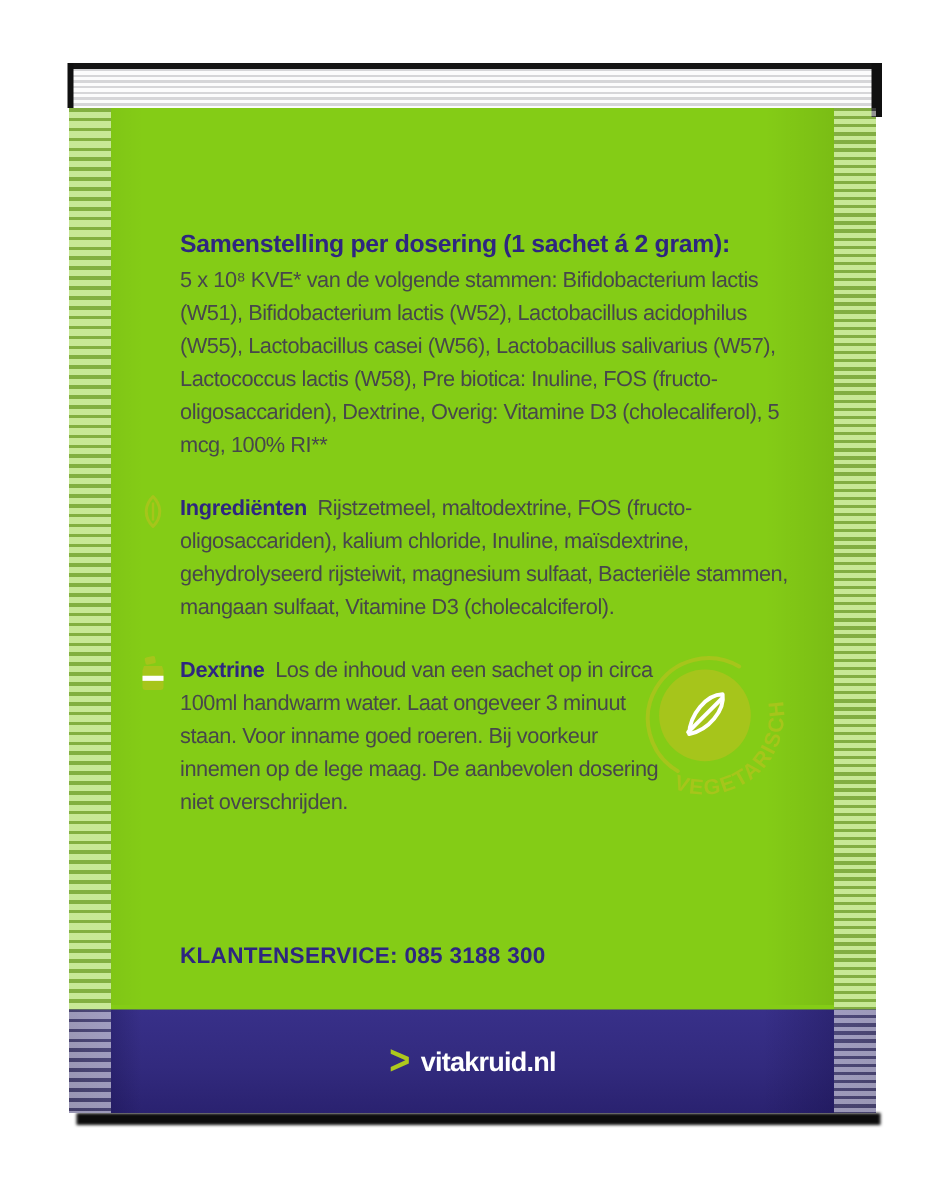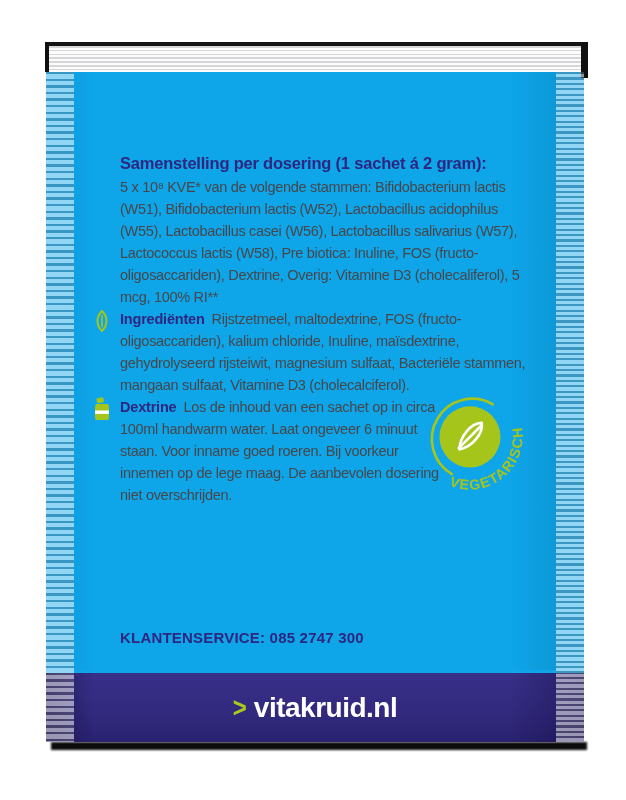--- a/index.html
+++ b/index.html
@@ -2,21 +2,21 @@
 <html><head>
 <meta charset="utf-8">
 <style>
   html,body{margin:0;padding:0;}
   body{
     width:626px;height:800px;position:relative;background:#ffffff;
     font-family:"Liberation Sans", sans-serif;overflow:hidden;
   }
   .sachet{
     position:absolute;left:46px;top:42px;width:538px;height:700px;
-    background:#0ea5e9;border-top:4px solid #141414;box-sizing:border-box;
+    background:#84cc16;border-top:4px solid #141414;box-sizing:border-box;
   }
   
   .sachet::after{
     content:"";position:absolute;left:5px;right:-3px;bottom:-8px;height:8px;
     background:#0c0c0c;filter:blur(1px);
   }
   .notch-left{position:absolute;left:-1px;top:-4px;width:4px;height:30px;background:#101010;}
   .notch-right{position:absolute;right:-4px;top:-4px;width:7px;height:36px;background:#101010;}
   
   .crimp-top{
@@ -41,21 +41,21 @@
   .content{
     position:absolute;left:74px;top:106px;width:406px;z-index:2;
     color:#47474b;font-size:14.5px;line-height:22px;letter-spacing:-0.3px;
   }
   .heading{
     color:#2e2680;font-weight:700;font-size:16.5px;line-height:22px;margin:0 0 2px 0;
     letter-spacing:-0.2px;
   }
   .bodytext{margin:0;}
   .footnote{margin:10px 0 0 0;font-style:italic;}
-  .section{position:relative;}
+  .section{position:relative;margin-top:20px;}
   .section .sicon{position:absolute;left:-28px;top:1px;width:20px;height:24px;}
   .lbl{color:#2e2680;font-weight:700;margin-right:7px;letter-spacing:-0.2px;}
   .gebruik-text{width:334px;}
   .badge{position:absolute;left:296px;top:-10px;width:112px;height:112px;}
   
   .contacts{
     position:absolute;left:74px;width:392px;bottom:96px;z-index:2;
     display:flex;justify-content:space-between;
     color:#2e2680;font-weight:700;font-size:15px;letter-spacing:0.2px;white-space:nowrap;
   }
@@ -65,21 +65,21 @@
     background:
       linear-gradient(to right, rgba(16,10,60,.55) 0, rgba(16,10,60,0) 9%, rgba(255,255,255,0) 86%, rgba(16,10,60,.45) 100%),
       linear-gradient(to bottom, #383089 0%, #322a7e 55%, #2a2270 100%);
     display:flex;align-items:center;justify-content:center;
   }
   .brandbar .chev{
     color:#aec81d;font-weight:700;font-size:24px;margin-right:7px;line-height:1;
     transform:scaleY(1.15);
   }
   .brandbar .bname{
-    color:#ffffff;font-weight:700;font-size:28px;letter-spacing:-0.5px;line-height:1;
+    color:#ffffff;font-weight:700;font-size:18px;letter-spacing:-0.5px;line-height:1;
   }
 </style>
 </head>
 <body>
 
 <div class="sachet">
   <div class="crimp-top"></div>
   <div class="crimp-side crimp-left"></div>
   <div class="crimp-side crimp-right"></div>
   <div class="shade-right"></div>
@@ -108,21 +108,21 @@
       <span class="sicon">
         <svg width="20" height="24" viewBox="0 0 20 24">
           <g transform="rotate(-12 7 5)">
             <rect x="5" y="1" width="7" height="5" rx="1.2" fill="#a6c51b"></rect>
           </g>
           <path d="M4 7 L16 7 L17 10 L17 21 Q17 23 15 23 L5 23 Q3 23 3 21 L3 10 Z" fill="#a6c51b"></path>
           <rect x="3" y="13.5" width="14" height="3.4" fill="#ffffff"></rect>
         </svg>
       </span>
       <p class="bodytext gebruik-text">
-        <span class="lbl">Dextrine</span><span>Los de inhoud van een sachet op in circa 100ml handwarm water. Laat ongeveer 6 minuut staan. Voor inname goed roeren. Bij voorkeur innemen op de lege maag. De aanbevolen dosering niet overschrijden.</span>
+        <span class="lbl">Dextrine</span><span>Los de inhoud van een sachet op in circa 100ml handwarm water. Laat ongeveer 3 minuut staan. Voor inname goed roeren. Bij voorkeur innemen op de lege maag. De aanbevolen dosering niet overschrijden.</span>
       </p>
       <span class="badge">
         <svg width="112" height="112" viewBox="0 0 110 110">
 
           <path d="M 34.2 86.5 A 39 39 0 1 1 74.4 18.0" fill="none" stroke="#a6c51b" stroke-width="2.6" stroke-linecap="round" transform="translate(1,0)"></path>
 
           <circle cx="53" cy="50" r="30" fill="#a6c51b"></circle>
 
           <g transform="rotate(40 53 50)">
             <path d="M53 32 C61 39 61 56 53 66 C45 56 45 39 53 32 Z" fill="none" stroke="#ffffff" stroke-width="2.6" stroke-linejoin="round"></path>
@@ -134,20 +134,20 @@
           </defs>
           <text font-family="Liberation Sans, sans-serif" font-size="14" font-weight="700" fill="#a6c51b" letter-spacing="1.2">
             <textPath href="#badgeTextPath" startOffset="4">VEGETARISCH</textPath>
           </text>
         </svg>
       </span>
     </div>
   </div>
 
   <div class="contacts">
-    <span>KLANTENSERVICE: 085 2747 300</span>
+    <span>KLANTENSERVICE: 085 3188 300</span>
   </div>
 
   <div class="brandbar">
     <span class="chev">&gt;</span>
     <span class="bname">vitakruid.nl</span>
   </div>
 </div>
 
 </body></html>

